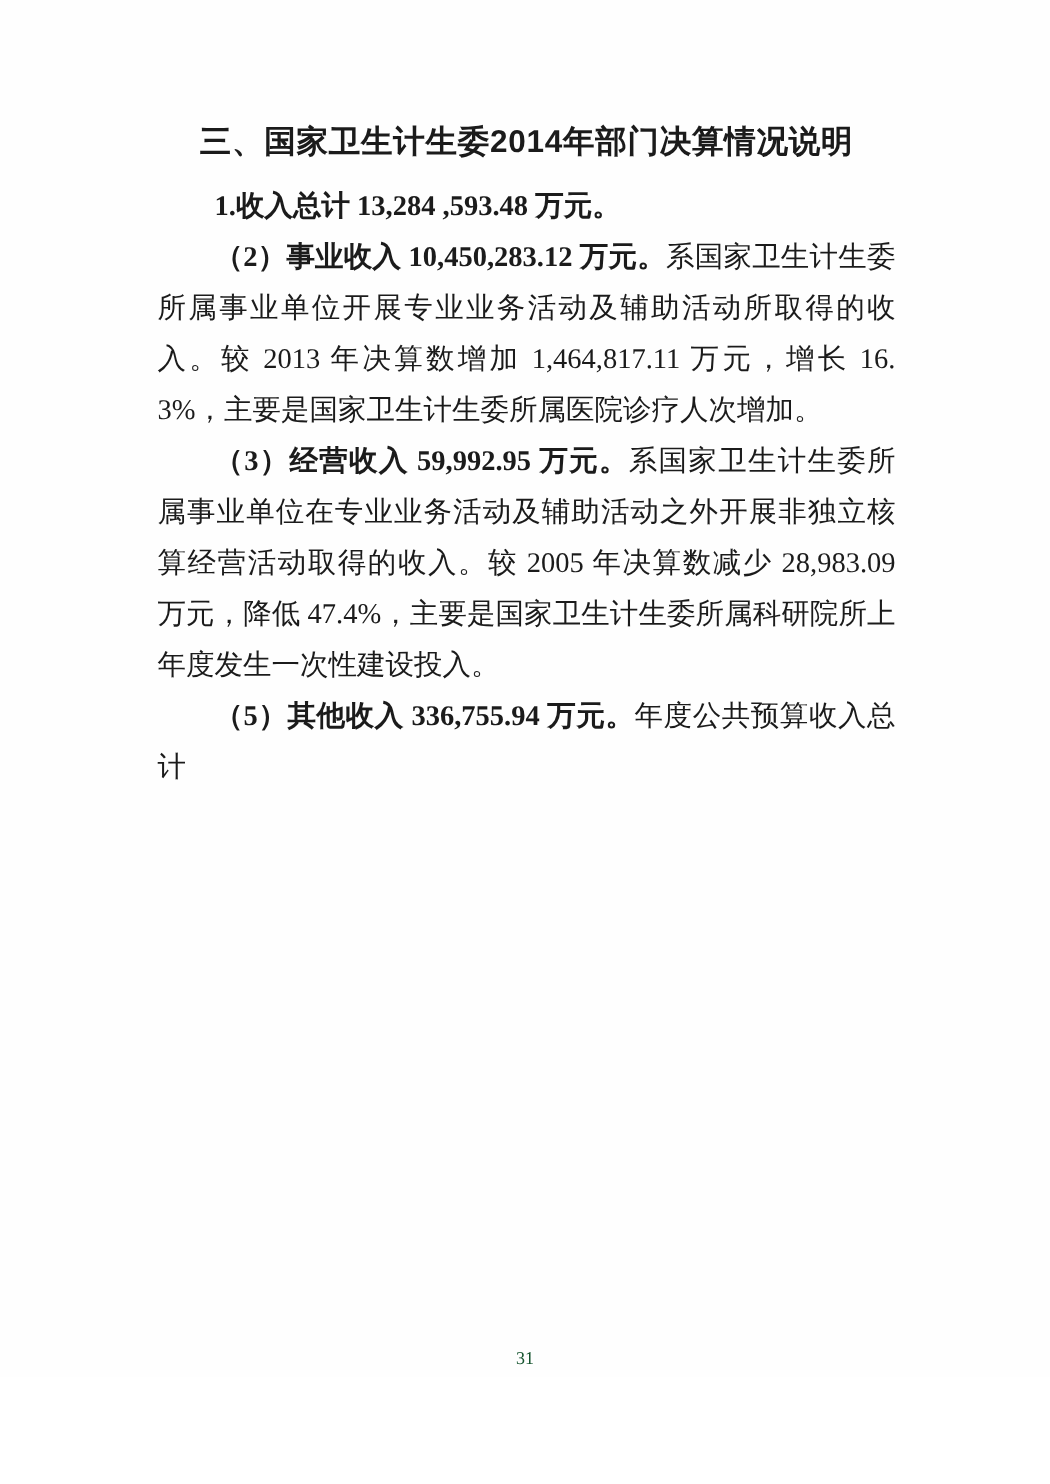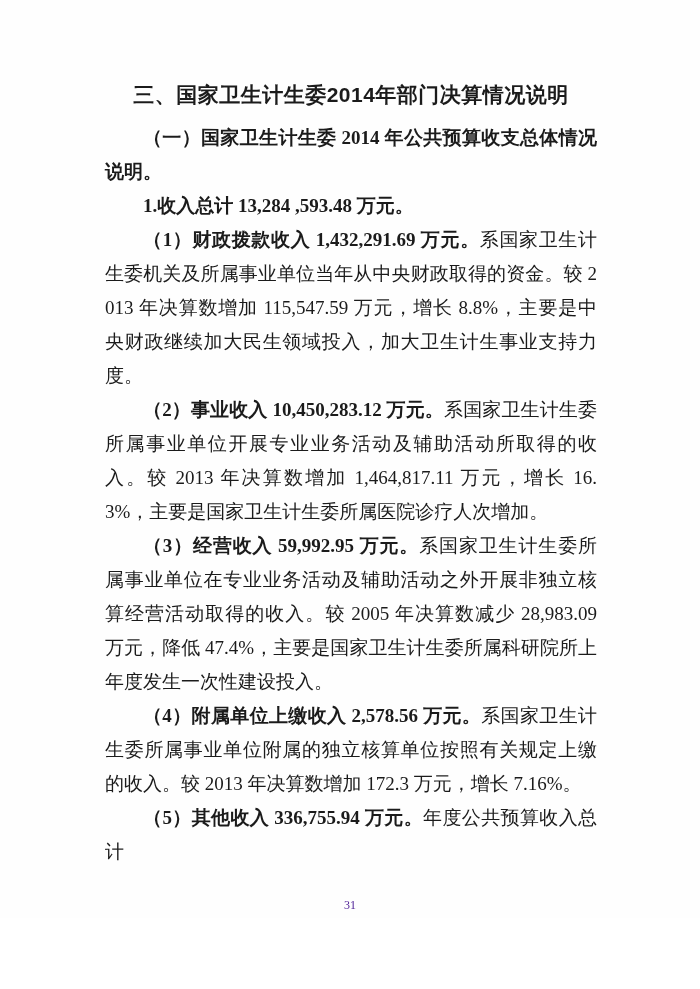--- a/index.html
+++ b/index.html
@@ -39,56 +39,47 @@
   .para.bold-all { font-weight: 700; }
   .seg-bold { font-weight: 700; }
   .page-number {
     position: absolute;
     left: 0;
     top: 898px;
     width: 700px;
     text-align: center;
     font-size: 12px;
     font-family: "Liberation Serif", "DejaVu Serif", serif;
-    color: #4c1d95;
+    color: #14532d;
   }
 </style>
 </head>
 <body>
 
 <div class="page">
 
   <h1 class="doc-title">三、国家卫生计生委2014年部门决算情况说明</h1>
 
   <div>
 
-    <p class="para bold-all">
-      <span>（一）国家卫生计生委 2014 年公共预算收支总体情况说明。</span>
-    </p>
 
     <p class="para bold-all">
       <span>1.收入总计 13,284 ,593.48 万元。</span>
     </p>
 
 
-    <p class="para">
-      <span class="seg-bold">（1）财政拨款收入 1,432,291.69 万元。</span><span>系国家卫生计生委机关及所属事业单位当年从中央财政取得的资金。较 2013 年决算数增加 115,547.59 万元，增长 8.8%，主要是中央财政继续加大民生领域投入，加大卫生计生事业支持力度。</span>
-    </p>
 
     <p class="para">
       <span class="seg-bold">（2）事业收入 10,450,283.12 万元。</span><span>系国家卫生计生委所属事业单位开展专业业务活动及辅助活动所取得的收入。较 2013 年决算数增加 1,464,817.11 万元，增长 16.3%，主要是国家卫生计生委所属医院诊疗人次增加。</span>
     </p>
 
     <p class="para">
       <span class="seg-bold">（3）经营收入 59,992.95 万元。</span><span>系国家卫生计生委所属事业单位在专业业务活动及辅助活动之外开展非独立核算经营活动取得的收入。较 2005 年决算数减少 28,983.09 万元，降低 47.4%，主要是国家卫生计生委所属科研院所上年度发生一次性建设投入。</span>
     </p>
 
-    <p class="para">
-      <span class="seg-bold">（4）附属单位上缴收入 2,578.56 万元。</span><span>系国家卫生计生委所属事业单位附属的独立核算单位按照有关规定上缴的收入。较 2013 年决算数增加 172.3 万元，增长 7.16%。</span>
-    </p>
 
     <p class="para">
       <span class="seg-bold">（5）其他收入 336,755.94 万元。</span><span>年度公共预算收入总计</span>
     </p>
 
   </div>
 
   <div class="page-number">31</div>
 
 </div>

